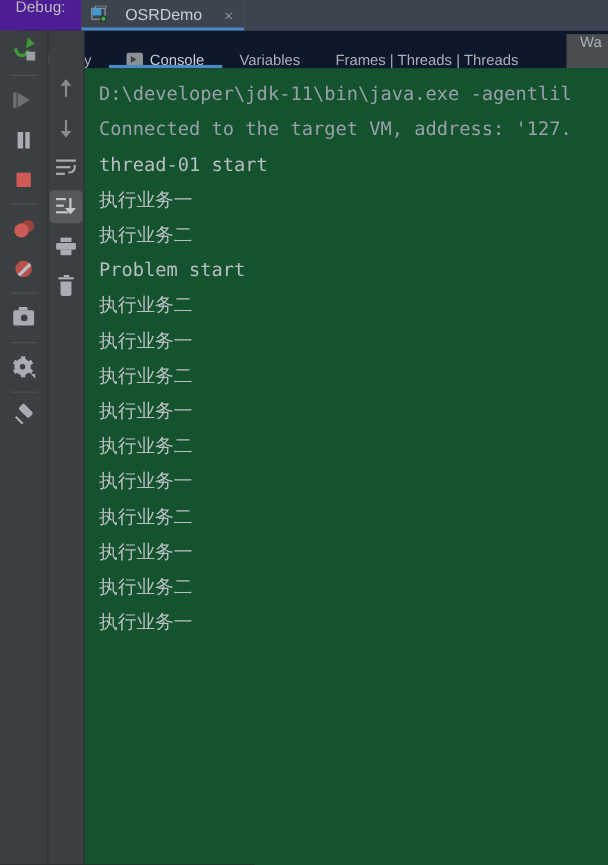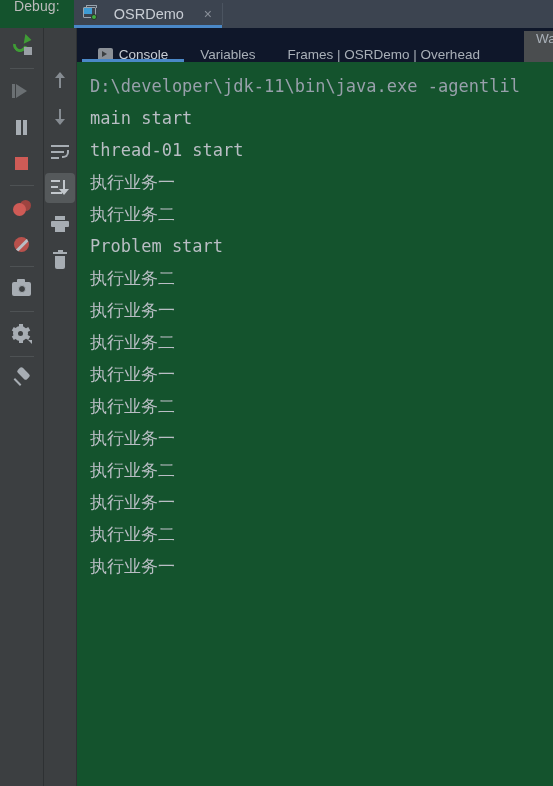--- a/index.html
+++ b/index.html
@@ -28,21 +28,21 @@
     width: 553px;
     height: 28px;
     background: #3c4450;
     display: flex;
     align-items: stretch;
   }
   .debug-label-box {
     display: flex;
     align-items: center;
     padding: 0 14px 16px 14px;
-    background: #14532d;
+    background: #4c1d95;
     color: #bbbbbb;
     font-size: 14px;
     letter-spacing: 0.1px;
   }
   .debug-tab {
     position: relative;
     display: flex;
     align-items: center;
     gap: 16px;
     padding: 0 10px 0 8px;
@@ -576,21 +576,21 @@
       </div>
       <div class="vtab active">
         <span class="console-icon"></span>
         <span class="vtab-label">Console</span>
         <span class="vtab-underline"></span>
       </div>
       <div class="vtab">
         <span class="vtab-label">Variables</span>
       </div>
       <div class="vtab">
-        <span class="vtab-label">Frames | OSRDemo | Overhead</span>
+        <span class="vtab-label">Frames | Threads | Threads</span>
       </div>
       <div class="tabstrip-gap"></div>
       <div class="vtab-cut">
         <span class="vtab-label">Wa</span>
       </div>
     </div>
   </div>
 
   <div class="toolbar-col" id="toolbar-primary">
     <div class="tb-btn">
@@ -685,21 +685,21 @@
       <span class="ic-trash">
           <span class="handle"></span>
           <span class="lid"></span>
           <span class="can"></span>
         </span>
     </div>
   </div>
 
   <div class="console" id="console-output">
       <div class="console-line sys">D:\developer\jdk-11\bin\java.exe -agentlil</div>
-      <div class="console-line out">main start</div>
+      <div class="console-line sys">Connected to the target VM, address: '127.</div>
       <div class="console-line out">thread-01 start</div>
       <div class="console-line out">执行业务一</div>
       <div class="console-line out">执行业务二</div>
       <div class="console-line out">Problem start</div>
       <div class="console-line out">执行业务二</div>
       <div class="console-line out">执行业务一</div>
       <div class="console-line out">执行业务二</div>
       <div class="console-line out">执行业务一</div>
       <div class="console-line out">执行业务二</div>
       <div class="console-line out">执行业务一</div>

